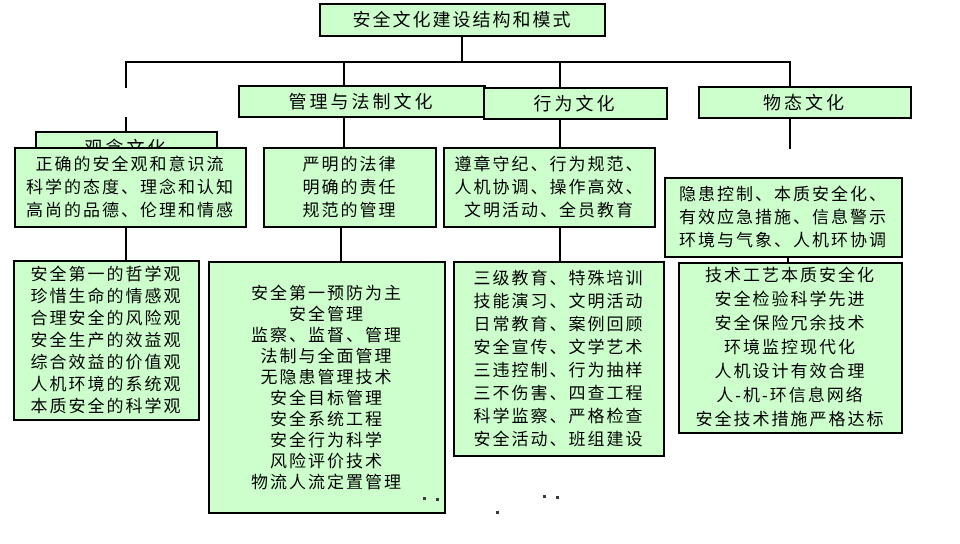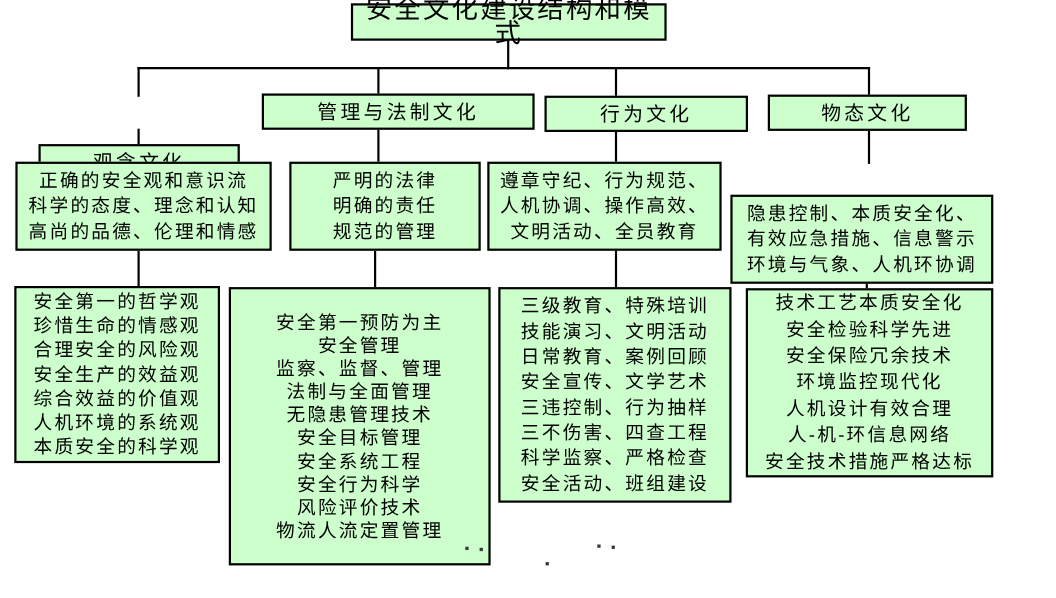--- a/index.html
+++ b/index.html
@@ -19,21 +19,21 @@
     border:2px solid var(--box-border,#000);
     display:flex;
     align-items:center;
     justify-content:center;
     text-align:center;
     white-space:pre-line;
     letter-spacing:2px;
     font-size:17px;
     line-height:23px;
   }
-  .root-node{font-size:24px;line-height:22px;}
+  .root-node{font-size:18px;line-height:22px;}
   .branch-node{font-size:18px;line-height:22px;letter-spacing:3px;}
   .lh21{line-height:21px;}
   .lh22{line-height:22px;}
   .lh23{line-height:23px;}
   .lh24{line-height:24px;}
   .dot{position:absolute;width:3px;height:3px;background:#3a3a3a;}
 </style>
 </head>
 <body>
 
@@ -58,22 +58,22 @@
     <line x1="126" y1="226" x2="126" y2="262"></line>
     <line x1="341" y1="226" x2="341" y2="263"></line>
     <line x1="560" y1="226" x2="560" y2="263"></line>
     <line x1="788" y1="226" x2="788" y2="264"></line>
   </svg>
 
   <div class="node root-node" style="left:319px;top:3px;width:287px;height:34px;">安全文化建设结构和模式</div>
 
   <div class="node branch-node" style="left:35px;top:103px;width:183px;height:33px;margin-top:28px;">观念文化</div>
   <div class="node branch-node" style="left:238px;top:85px;width:248px;height:33px;">管理与法制文化</div>
-  <div class="node branch-node" style="left:495px;top:87px;width:185px;height:33px;">行为文化</div>
-  <div class="node branch-node" style="left:698px;top:86px;width:181px;height:33px;">物态文化</div>
+  <div class="node branch-node" style="left:483px;top:87px;width:185px;height:33px;">行为文化</div>
+  <div class="node branch-node" style="left:698px;top:86px;width:214px;height:33px;">物态文化</div>
 
   <div class="node lh23" style="left:14px;top:147px;width:233px;height:81px;">正确的安全观和意识流
 科学的态度、理念和认知
 高尚的品德、伦理和情感</div>
   <div class="node lh23" style="left:263px;top:147px;width:174px;height:81px;">严明的法律
 明确的责任
 规范的管理</div>
   <div class="node lh23" style="left:443px;top:147px;width:213px;height:81px;">遵章守纪、行为规范、
 人机协调、操作高效、
 文明活动、全员教育</div>

